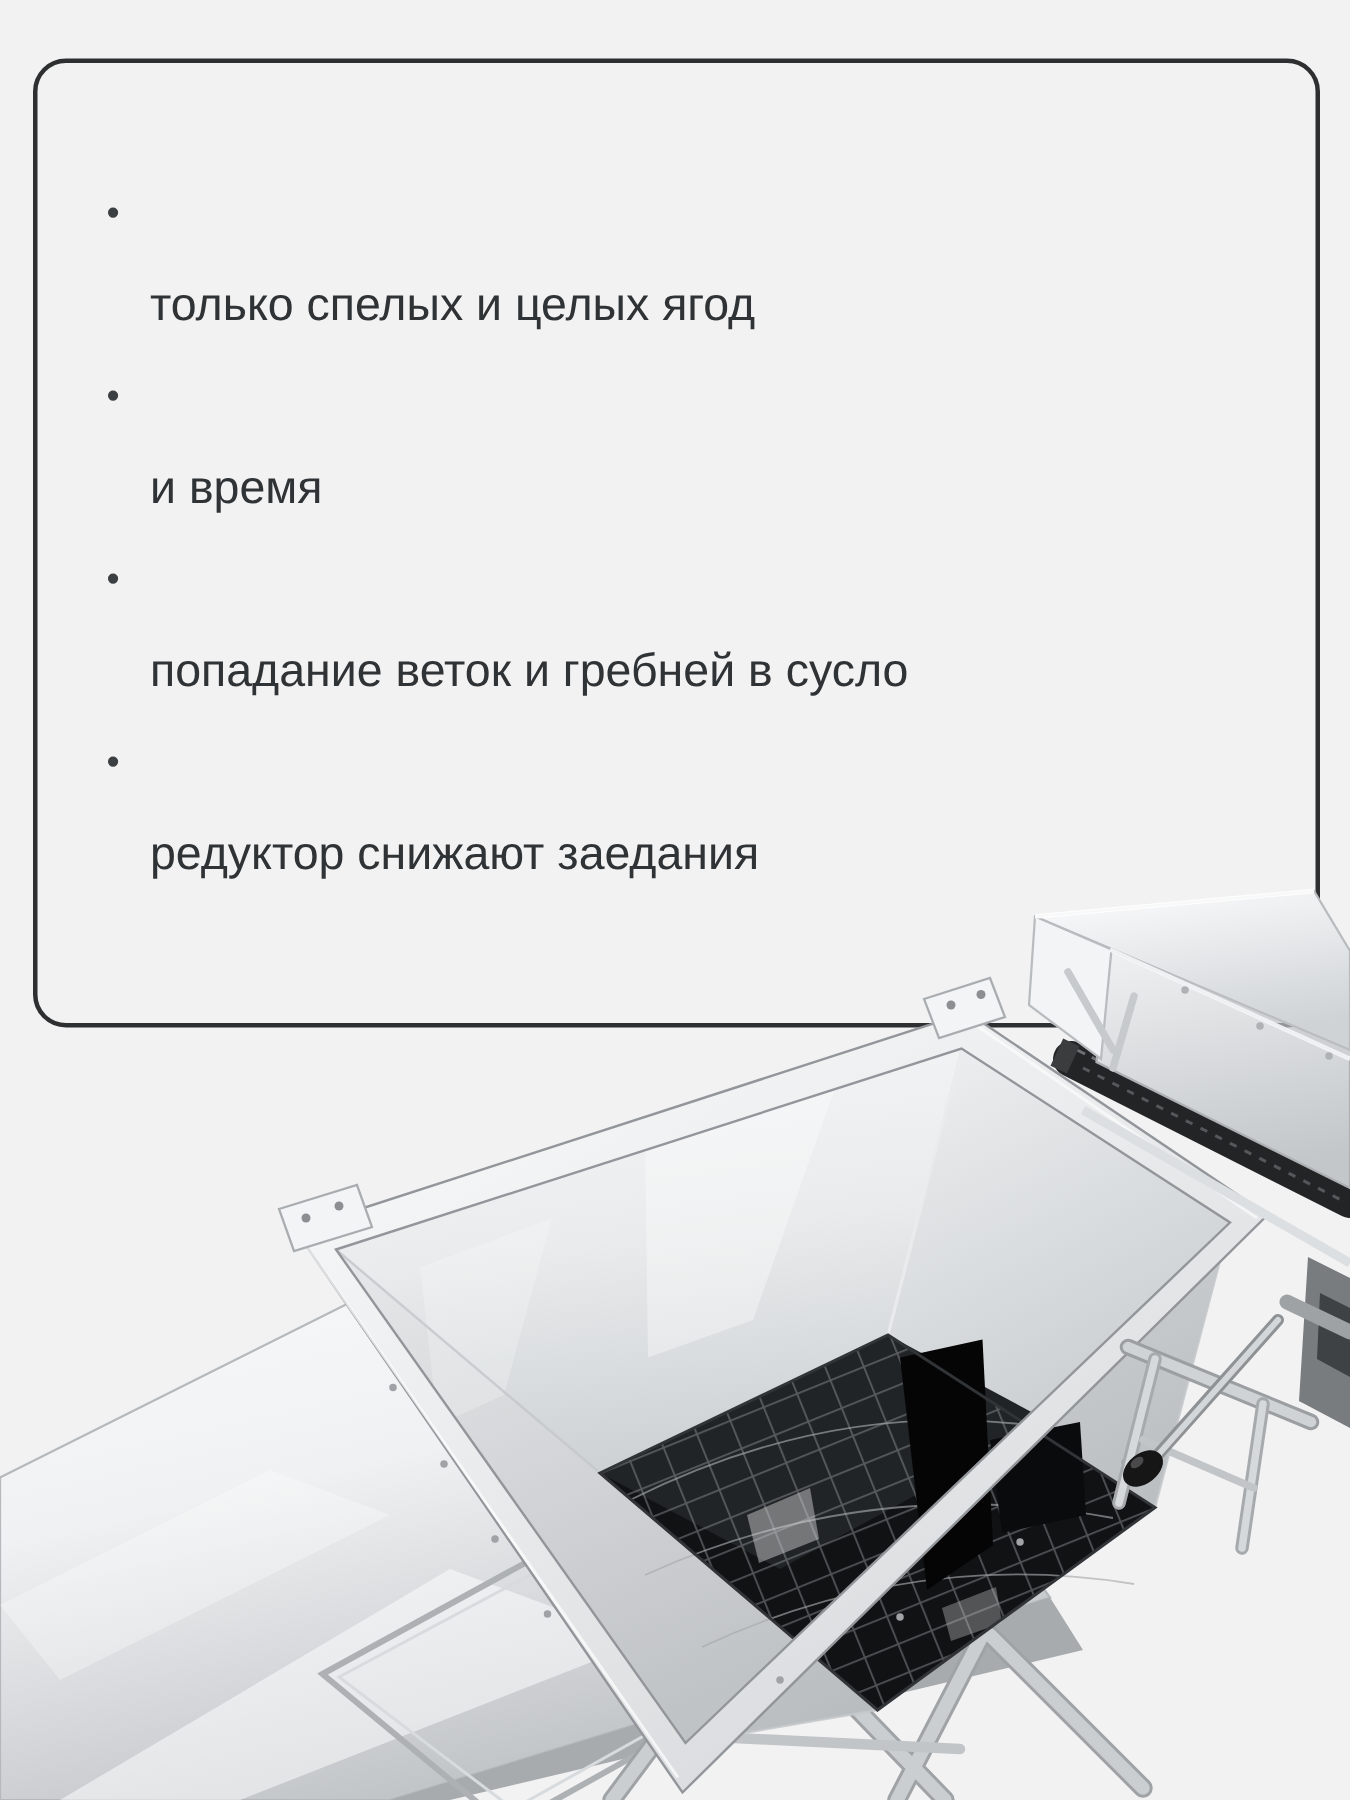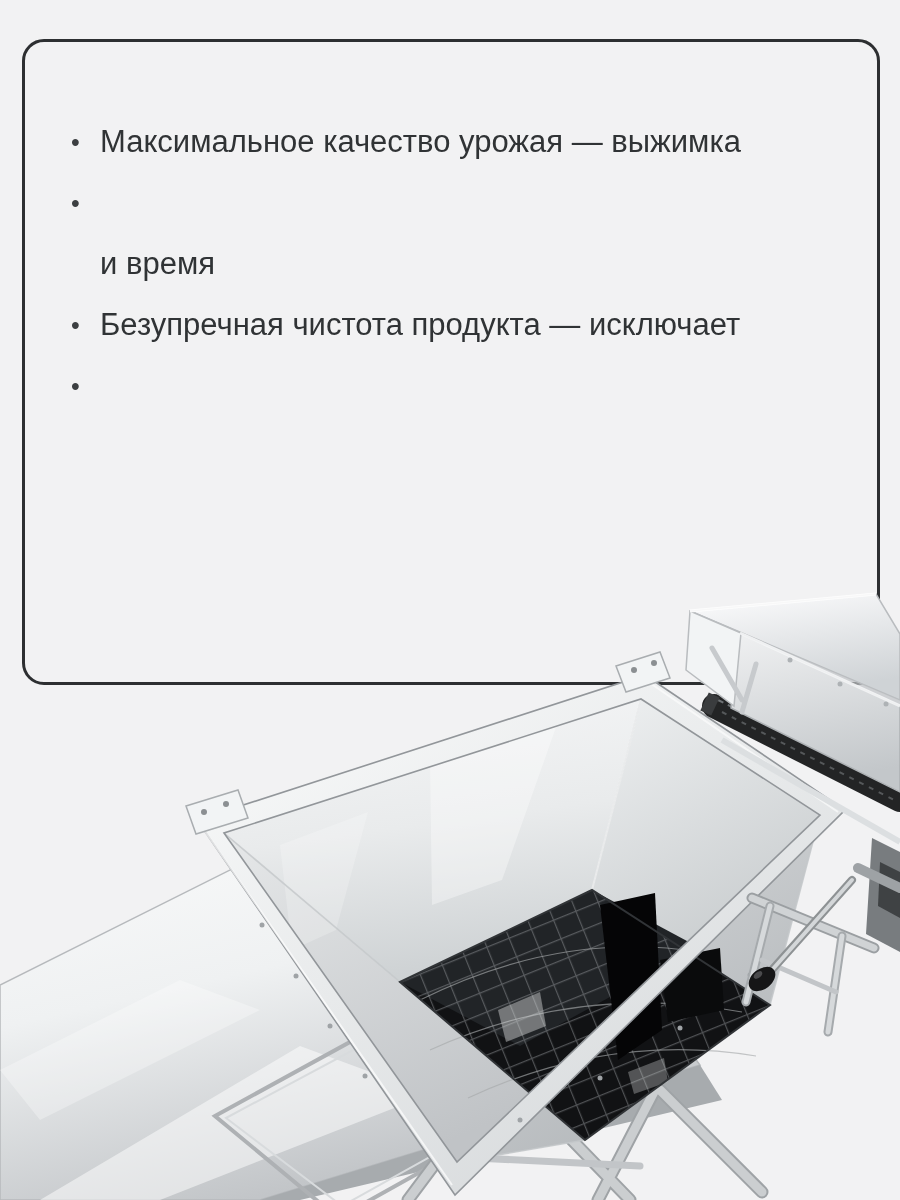--- a/index.html
+++ b/index.html
@@ -24,24 +24,24 @@
   }
   .marker{position:absolute;left:4px;top:1px;font-size:25px;color:#3c3f41;}
   .line{white-space:nowrap;}
   .photo{position:absolute;left:0;top:0;}
 </style>
 </head>
 <body style="--bg: #f2f2f3; --card-border: #2d2f31; --title: #2c2e31; --text: #303335;">
 
 <div class="card">
   <ul class="advantages">
-      <li><span class="marker">•</span><span class="line">Максимальное качество урожая — выжимка</span><br></li>
+      <li><span class="marker">•</span><br><span class="line">только спелых и целых ягод</span></li>
       <li><span class="marker">•</span><br><span class="line">и время</span></li>
-      <li><span class="marker">•</span><span class="line">Безупречная чистота продукта — исключает</span><br></li>
-      <li><span class="marker">•</span><br></li>
+      <li><span class="marker">•</span><br><span class="line">попадание веток и гребней в сусло</span></li>
+      <li><span class="marker">•</span><br><span class="line">редуктор снижают заедания</span></li>
     </ul>
 </div>
 
 <svg class="photo" width="900" height="1200" viewBox="0 0 900 1200" xmlns="http://www.w3.org/2000/svg" aria-hidden="true">
   <defs>
     <linearGradient id="gChute" x1="0" y1="0" x2="0.35" y2="1">
       <stop offset="0" stop-color="#ffffff"></stop>
         <stop offset="0.55" stop-color="#eff1f2"></stop>
         <stop offset="1" stop-color="#c2c5c8"></stop>
     </linearGradient>

